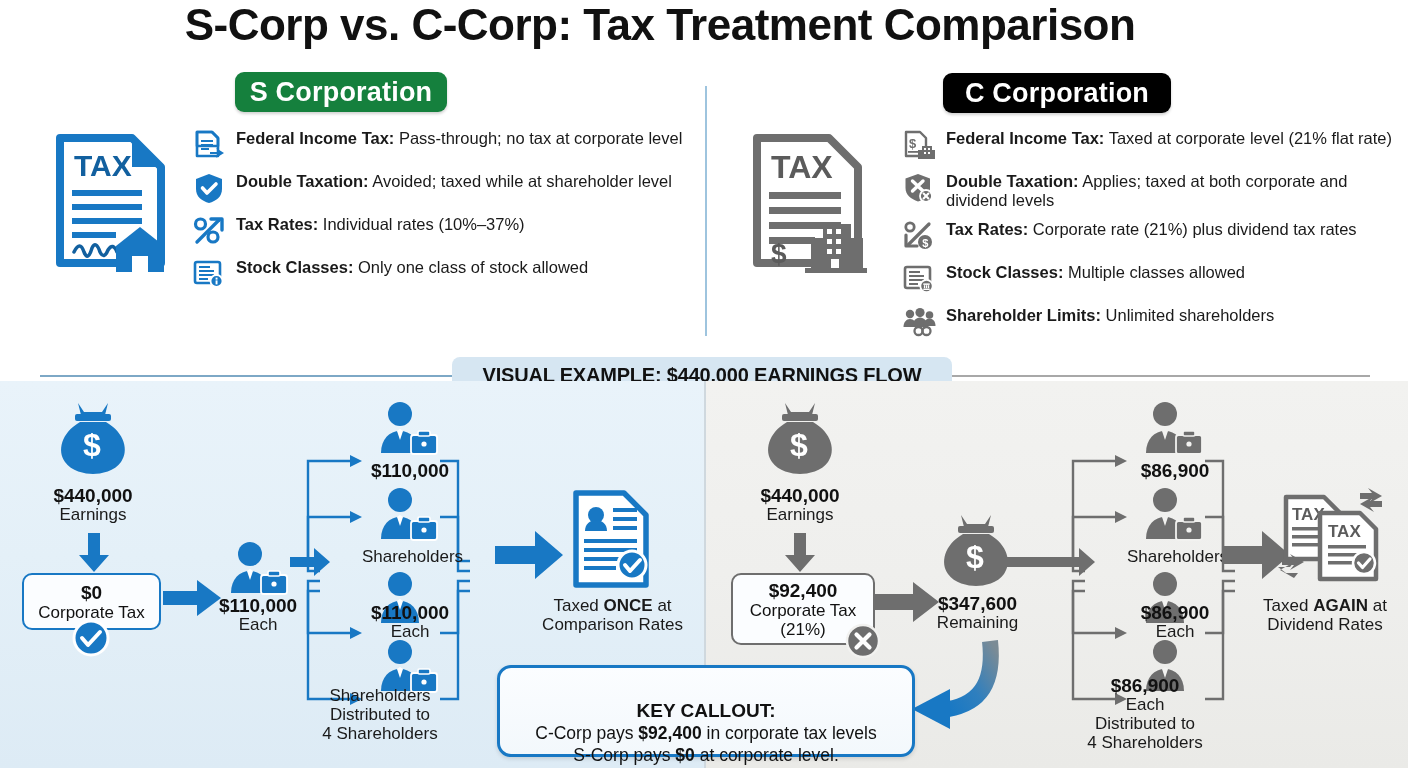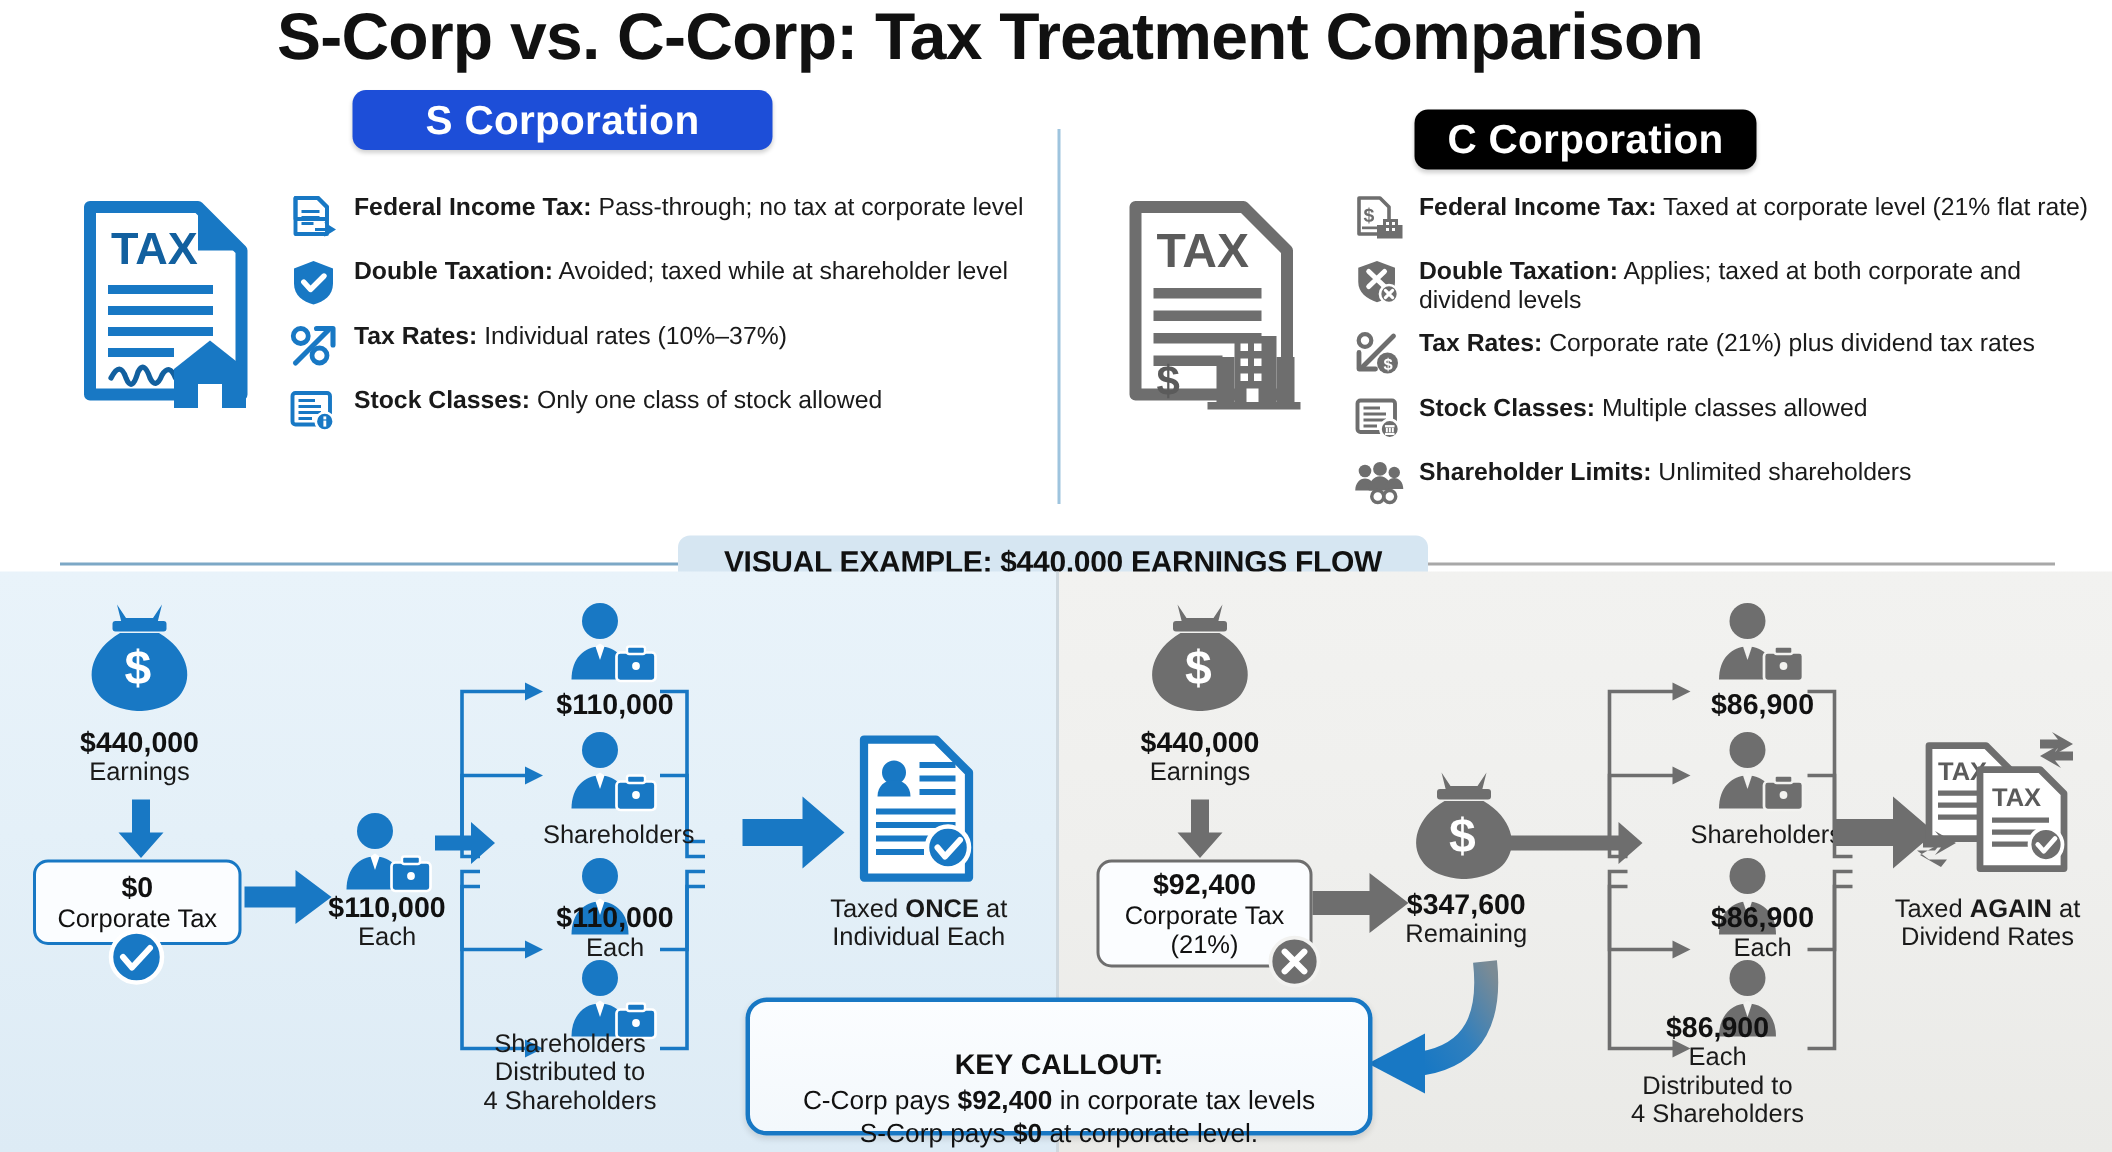--- a/index.html
+++ b/index.html
@@ -21,21 +21,21 @@
     font-family:"Liberation Sans","DejaVu Sans",sans-serif;
   }
   #top-divider{position:absolute;left:705px;top:86px;width:2px;height:250px;background:#9ec4de;}
 
   .pill{
     position:absolute;height:40px;border-radius:9px;
     display:flex;align-items:center;justify-content:center;
     color:#fff;font-size:27px;font-weight:700;letter-spacing:.2px;
     box-shadow:0 2px 3px rgba(0,0,0,.18);
   }
-  #s-pill{left:235px;top:60px;width:280px;background:#1d4ed8;}
+  #s-pill{left:235px;top:72px;width:212px;background:#15803d;}
   #c-pill{left:943px;top:73px;width:228px;background:#000000;}
 
   .feature-list{position:absolute;}
   #s-features{left:190px;top:128px;width:500px;}
   #c-features{left:900px;top:128px;width:500px;}
   .feature{display:flex;align-items:flex-start;margin-bottom:9px;}
   .feature .ficon{width:38px;min-width:38px;height:34px;margin-right:8px;display:flex;align-items:center;justify-content:center;}
   .feature .ftext{font-size:16.5px;line-height:19px;padding-top:1px;color:#1a1a1a;}
   .feature .ftext b{font-weight:700;}
 
@@ -431,21 +431,21 @@
         <rect x="14" y="50" width="53" height="4" fill="#1878c4"></rect>
         <rect x="14" y="59" width="53" height="4" fill="#1878c4"></rect>
         <rect x="14" y="68" width="40" height="4" fill="#1878c4"></rect>
         <rect x="14" y="77" width="32" height="4" fill="#1878c4"></rect>
         <circle cx="62" cy="76" r="14" fill="#1878c4" stroke="#ffffff" stroke-width="3"></circle>
         <path d="M55 76 l5 6 l10 -11" fill="none" stroke="#ffffff" stroke-width="4" stroke-linecap="round" stroke-linejoin="round"></path>
       </svg>
     </div>
     <div class="lbl" style="left:530px;top:215px;width:165px;">
       <span class="sub"><span>Taxed </span><b>ONCE</b><span> at</span></span>
-      <span class="sub">Individual Each</span>
+      <span class="sub">Comparison Rates</span>
     </div>
 
     <div class="flow" style="left:762px;top:18px;">
       <svg width="76" height="78" viewBox="0 0 76 78">
         <path d="M23 4 l6 9 h18 l6 -9 l-3 12 h-24 z" fill="#6e6e6e"></path>
         <rect x="20" y="15" width="36" height="7" rx="2" fill="#6e6e6e"></rect>
         <path d="M25 23 C6 34 2 52 10 63 C16 72 30 75 38 75 C46 75 60 72 66 63 C74 52 70 34 51 23 z" fill="#6e6e6e"></path>
         <text x="28" y="57" font-family="Liberation Sans, sans-serif" font-size="32" font-weight="700" fill="#ffffff">$</text>
       </svg>
     </div>

